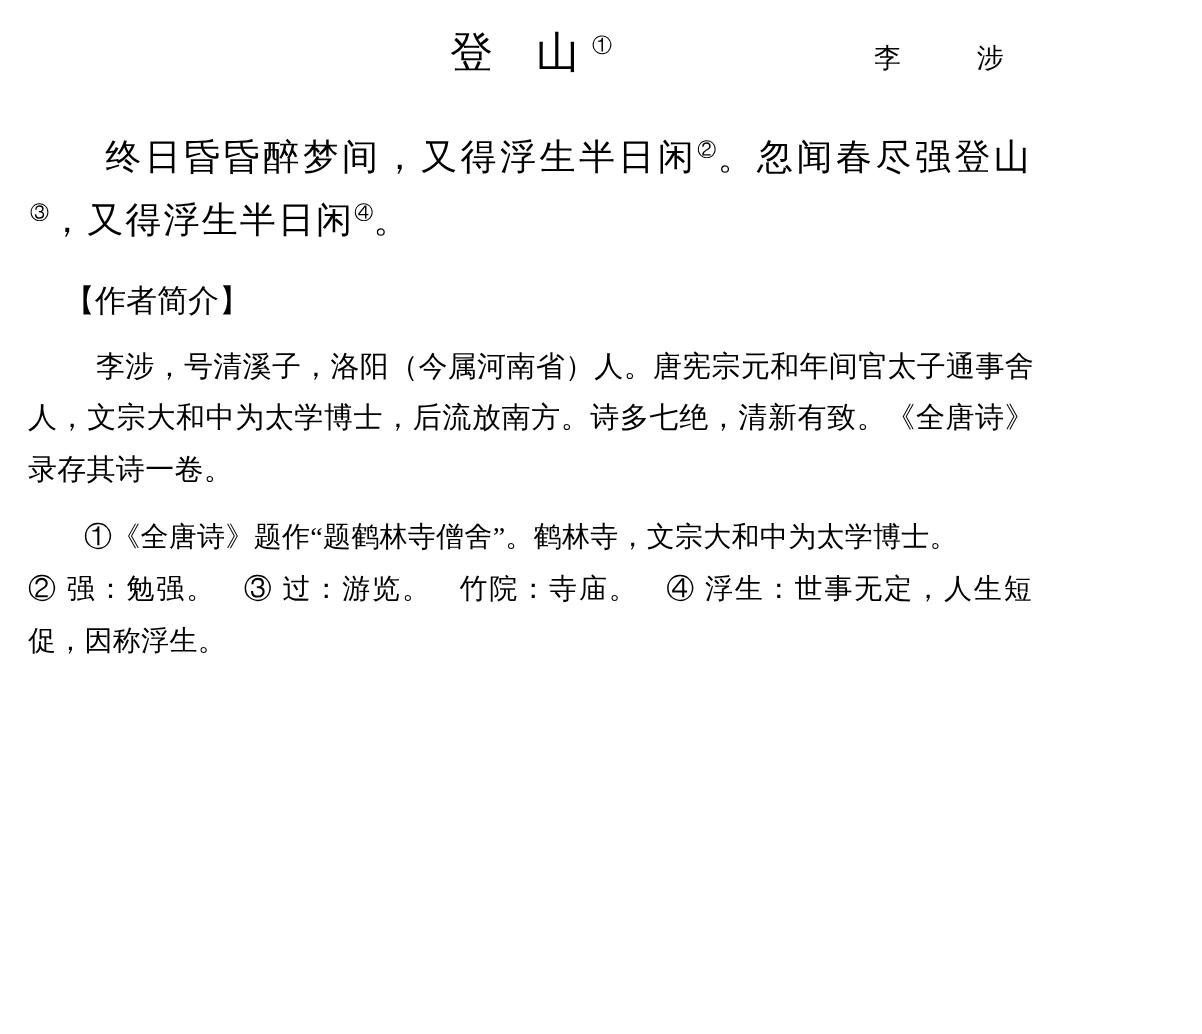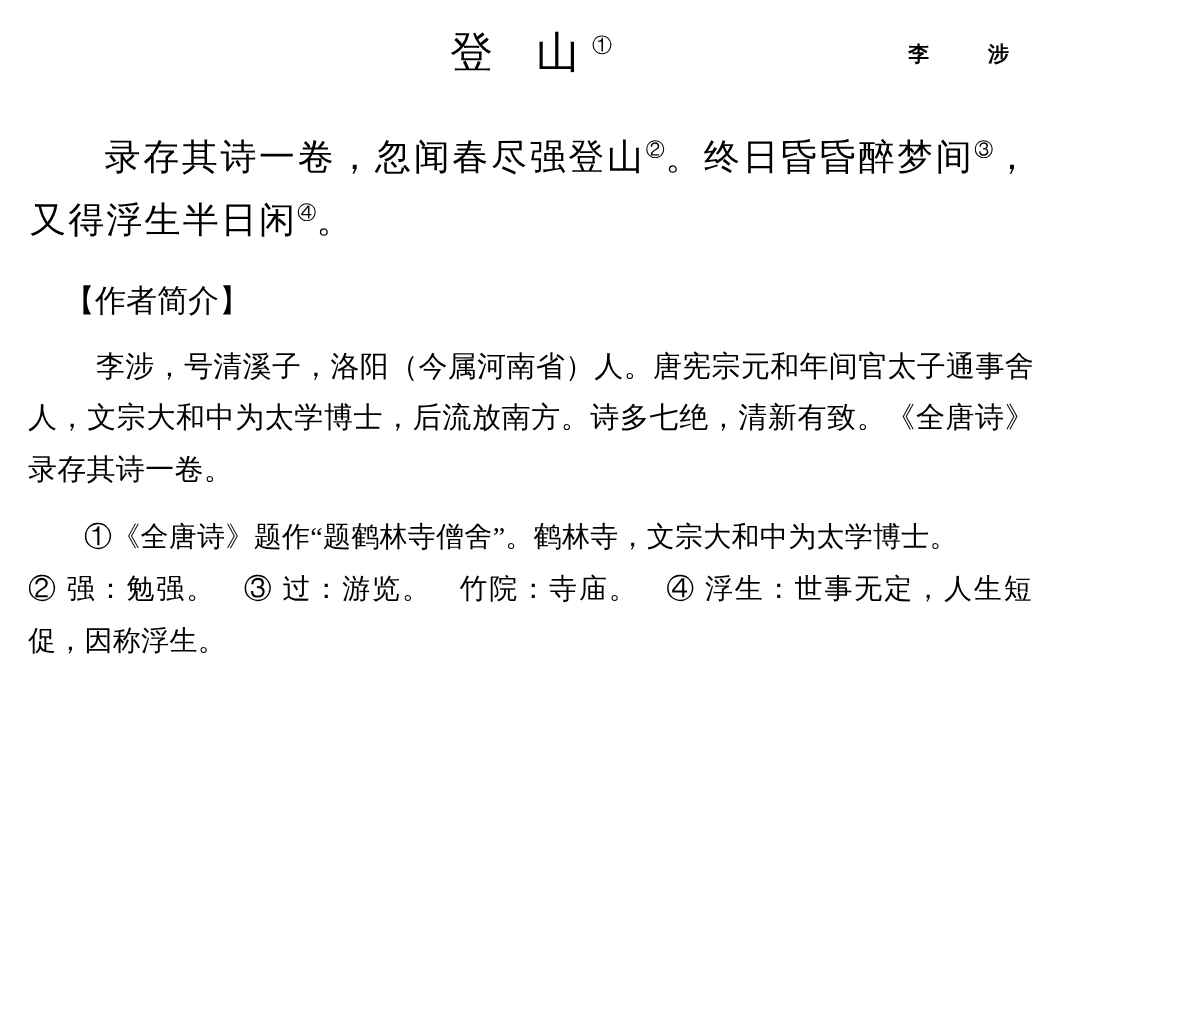--- a/index.html
+++ b/index.html
@@ -46,23 +46,22 @@
   }
   sup.note {
     font-size: 20px;
     vertical-align: super;
     letter-spacing: 0;
   }
   .author {
     position: absolute;
     right: 34px;
     top: 40px;
-    font-size: 21px;
+    font-size: 27px;
     letter-spacing: 0.9em;
-    font-weight: bold;
   }
 
   
   .poem-body {
     margin: 18px 30px 0 30px;
     font-size: 36px;
     line-height: 1.75;
     letter-spacing: 0.06em;
     text-align: justify;
     font-family: "Liberation Serif", "DejaVu Serif", serif;
@@ -126,21 +125,21 @@
 <div class="page">
 
   <div class="title-row">
     <div class="poem-title">
       <span class="t-char">登</span><span class="gap"></span><span class="t-char">山</span><sup class="note">①</sup>
     </div>
     <div class="author">李　涉</div>
   </div>
 
   <div class="poem-body">
-    <span class="indent"></span><span>录存其诗一卷，忽闻春尽强登山</span><sup class="note">②</sup><span>。终日昏昏醉梦间</span><sup class="note">③</sup><span>，又得浮生半日闲</span><sup class="note">④</sup><span>。</span>
+    <span class="indent"></span><span>终日昏昏醉梦间，又得浮生半日闲</span><sup class="note">②</sup><span>。忽闻春尽强登山</span><sup class="note">③</sup><span>，又得浮生半日闲</span><sup class="note">④</sup><span>。</span>
   </div>
 
   <div class="section-head">【作者简介】</div>
 
   <div class="prose">
     <span class="indent"></span><span>李涉，号清溪子，洛阳（今属河南省）人。唐宪宗元和年间官太子通事舍人，文宗大和中为太学博士，后流放南方。诗多七绝，清新有致。《全唐诗》录存其诗一卷。</span>
   </div>
 
 
   <div class="notes">

